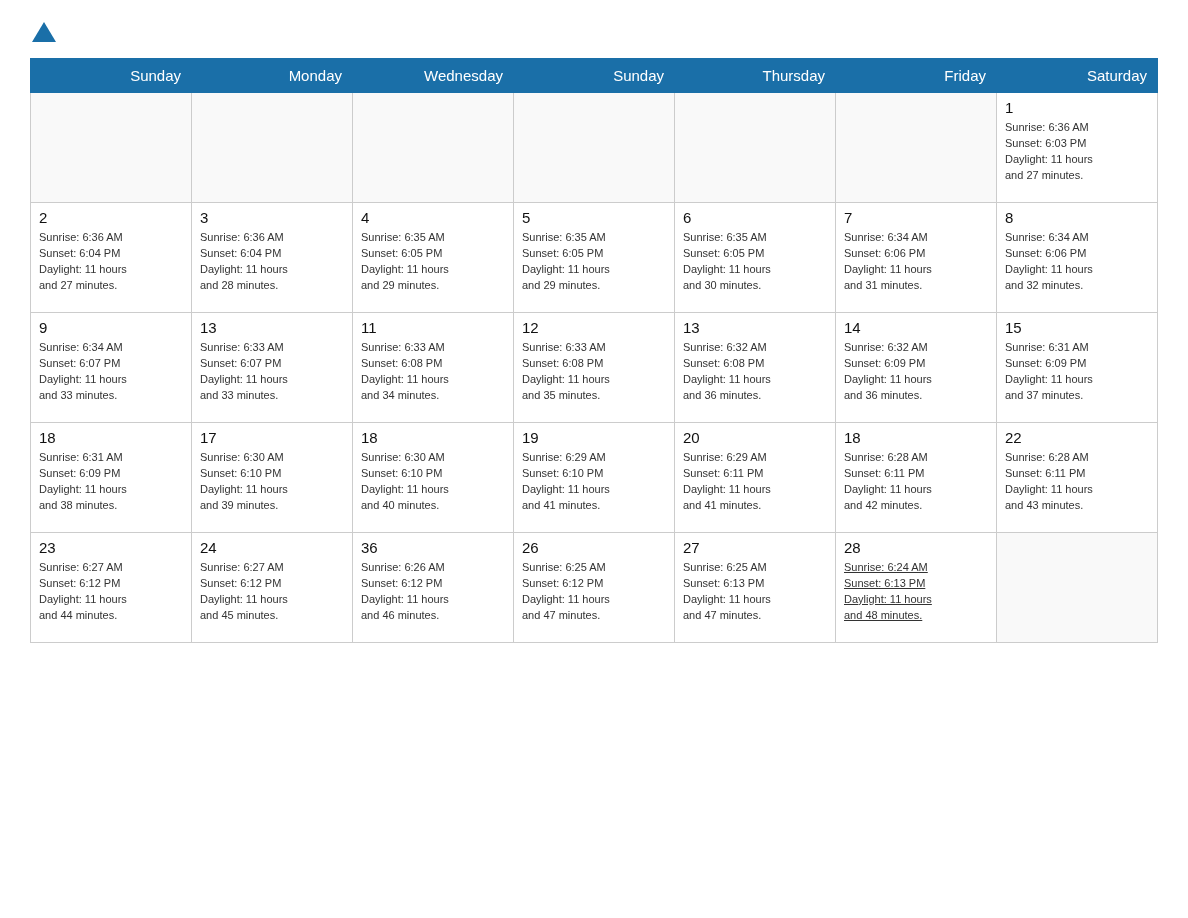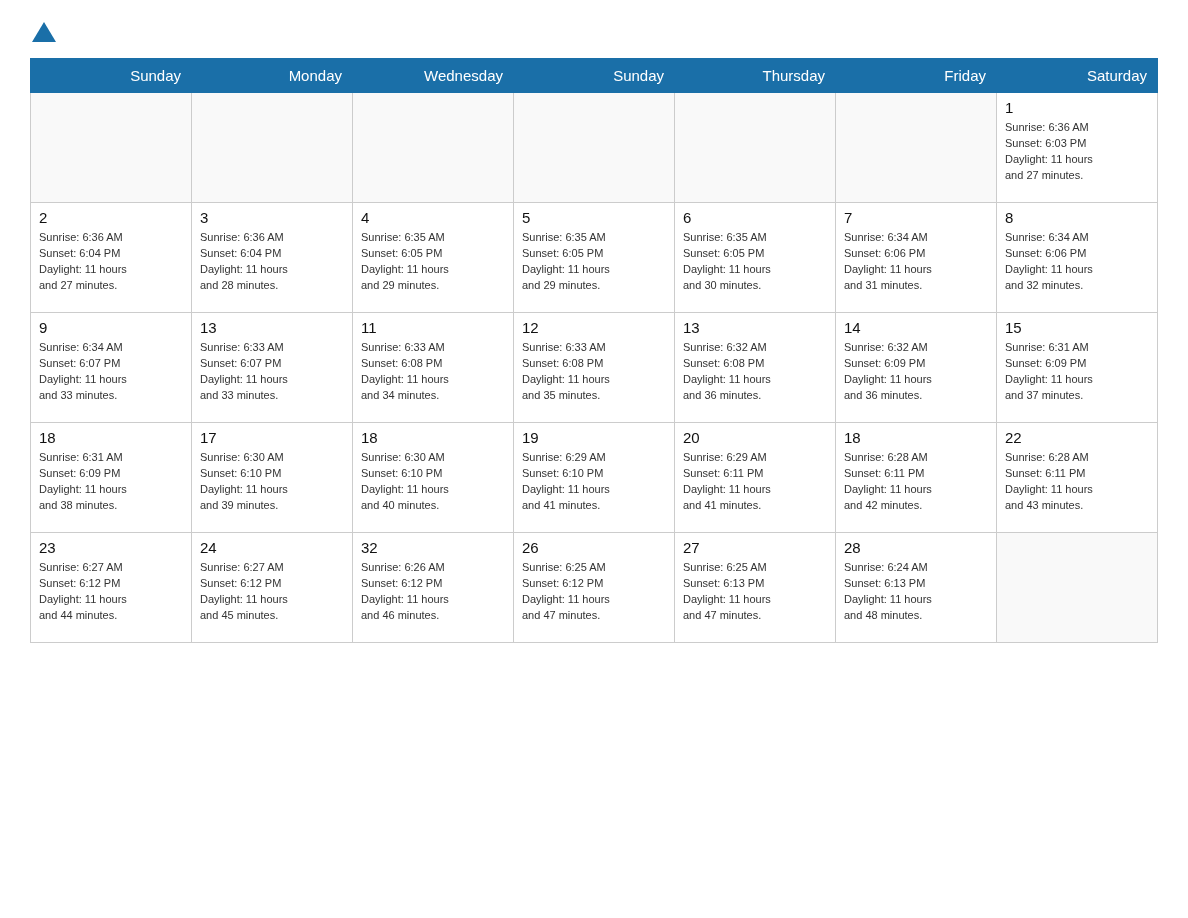--- a/index.html
+++ b/index.html
@@ -306,21 +306,21 @@
 and 44 minutes.</div>
         </td>
         <td>
           <span class="day-number">24</span>
           <div class="day-info" style="white-space: pre-line;">Sunrise: 6:27 AM
 Sunset: 6:12 PM
 Daylight: 11 hours
 and 45 minutes.</div>
         </td>
         <td>
-          <span class="day-number">32</span>
+          <span class="day-number">36</span>
           <div class="day-info" style="white-space: pre-line;">Sunrise: 6:26 AM
 Sunset: 6:12 PM
 Daylight: 11 hours
 and 46 minutes.</div>
         </td>
         <td>
           <span class="day-number">26</span>
           <div class="day-info" style="white-space: pre-line;">Sunrise: 6:25 AM
 Sunset: 6:12 PM
 Daylight: 11 hours
@@ -328,21 +328,21 @@
         </td>
         <td>
           <span class="day-number">27</span>
           <div class="day-info" style="white-space: pre-line;">Sunrise: 6:25 AM
 Sunset: 6:13 PM
 Daylight: 11 hours
 and 47 minutes.</div>
         </td>
         <td>
           <span class="day-number">28</span>
-          <div class="day-info" style="white-space: pre-line;">Sunrise: 6:24 AM
+          <div class="day-info" style="white-space: pre-line; text-decoration: underline;">Sunrise: 6:24 AM
 Sunset: 6:13 PM
 Daylight: 11 hours
 and 48 minutes.</div>
         </td>
         <td class="empty-cell"></td>
       </tr>
     </tbody>
 </table>
 
 </body></html>

